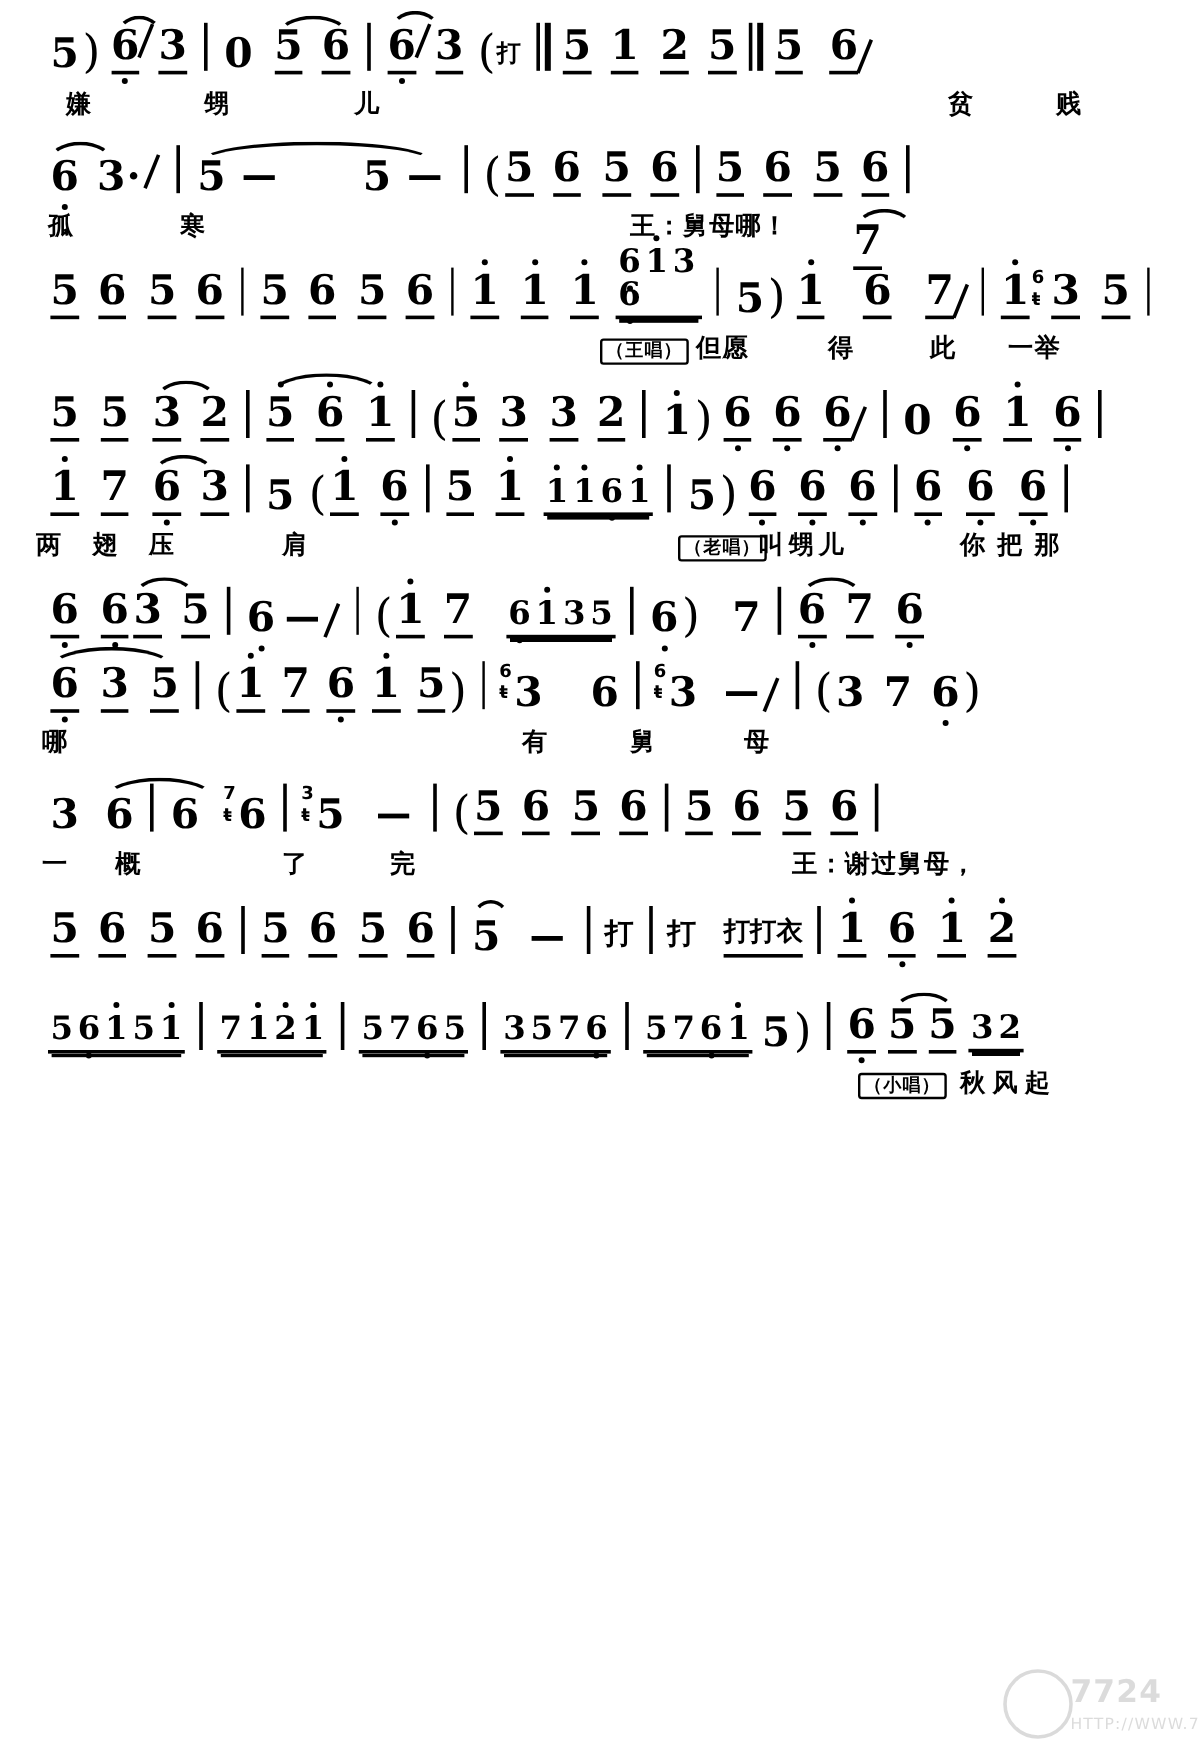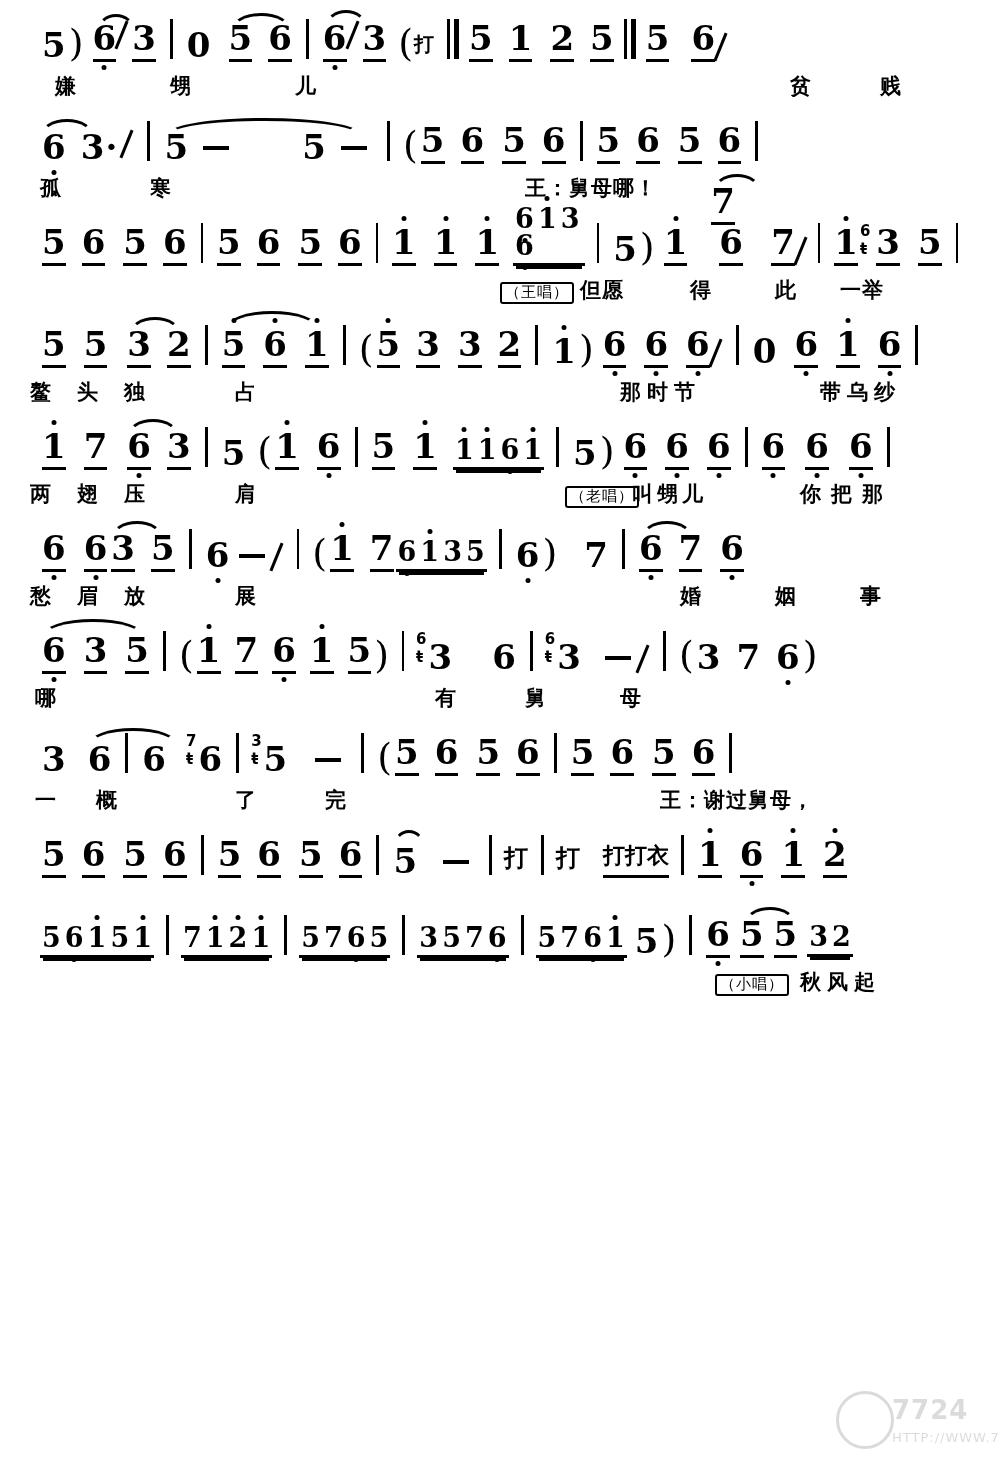--- a/index.html
+++ b/index.html
@@ -52,21 +52,21 @@
     white-space: nowrap;
     color: #000;
     bottom: 2px;
   }
   .lyr.small {
     font-size: 16px;
     font-weight: 700;
   }
   .lyr.boxed {
     font-size: 15px;
-    font-weight: 400;
+    font-weight: 700;
     border: 2px solid #000;
     border-radius: 3px;
     padding: 0 3px 1px 3px;
     line-height: 1.15;
   }
   
   .n {
     position: relative;
     font-family: "DejaVu Serif", "Liberation Serif", serif;
     font-size: 34px;
@@ -364,26 +364,20 @@
       <span class="n u1 lo" style="margin-left:16px">6</span>
       <span class="n u1 lo" style="margin-left:16px">6</span>
       <span class="tail"></span>
       <span class="bar"></span>
       <span class="n">0</span>
       <span class="n u1 lo" style="margin-left:16px">6</span>
       <span class="n u1 hi" style="margin-left:16px">1</span>
       <span class="n u1 lo" style="margin-left:16px">6</span>
       <span class="bar"></span>
     </div>
-    <div class="lyrics">
-      <span class="lyr" style="left:30px; letter-spacing:26px">鳌头独</span>
-      <span class="lyr" style="left:235px">占</span>
-      <span class="lyr" style="left:620px; letter-spacing:6px">那时节</span>
-      <span class="lyr" style="left:820px; letter-spacing:6px">带乌纱</span>
-    </div>
   </div>
 
   <div class="system">
     <div class="staff">
       <span class="n u1 hi">1</span>
       <span class="n u1" style="margin-left:16px">7</span>
       <span class="grp" style="margin-left:16px">
         <span class="slur" style="left:2px; top:-10px; width:46px;"></span>
         <span class="n u1 lo">6</span><span class="n u1" style="margin-left:14px">3</span>
       </span>
@@ -428,40 +422,33 @@
         <span class="n u1">3</span><span class="n u1" style="margin-left:14px">5</span>
       </span>
       <span class="bar"></span>
       <span class="n lo">6</span>
       <span class="dash"></span>
       <span class="tail"></span>
       <span class="bar thin"></span>
       <span class="paren">(</span>
       <span class="n u1 hi">1</span>
       <span class="n u1" style="margin-left:14px">7</span>
-      <span class="grp u2" style="margin-left:0">
+      <span class="grp u2" style="margin-left:26px">
         <span class="n sm lo">6</span><span class="n sm hi">1</span><span class="n sm">3</span><span class="n sm">5</span>
       </span>
       <span class="bar"></span>
       <span class="n lo">6</span>
       <span class="paren">)</span>
       <span class="n" style="margin-left:26px">7</span>
       <span class="bar"></span>
       <span class="grp">
         <span class="slur" style="left:4px; top:-10px; width:46px;"></span>
         <span class="n u1 lo">6</span><span class="n u1" style="margin-left:14px">7</span>
       </span>
       <span class="n u1 lo" style="margin-left:16px">6</span>
-    </div>
-    <div class="lyrics">
-      <span class="lyr" style="left:30px; letter-spacing:26px">愁眉放</span>
-      <span class="lyr" style="left:235px">展</span>
-      <span class="lyr" style="left:680px">婚</span>
-      <span class="lyr" style="left:775px">姻</span>
-      <span class="lyr" style="left:860px">事</span>
     </div>
   </div>
 
   <div class="system">
     <div class="staff">
       <span class="grp">
         <span class="slur" style="left:2px; top:-14px; width:96px;"></span>
         <span class="n u1 lo">6</span><span class="n u1" style="margin-left:16px">3</span><span class="n u1" style="margin-left:16px">5</span>
       </span>
       <span class="bar"></span>

